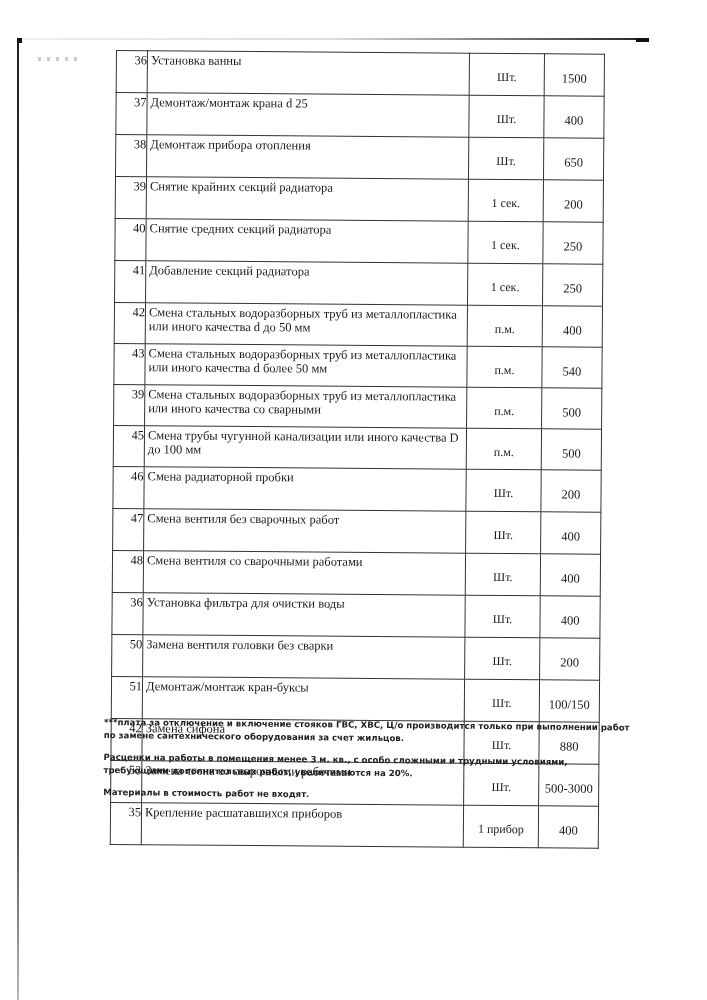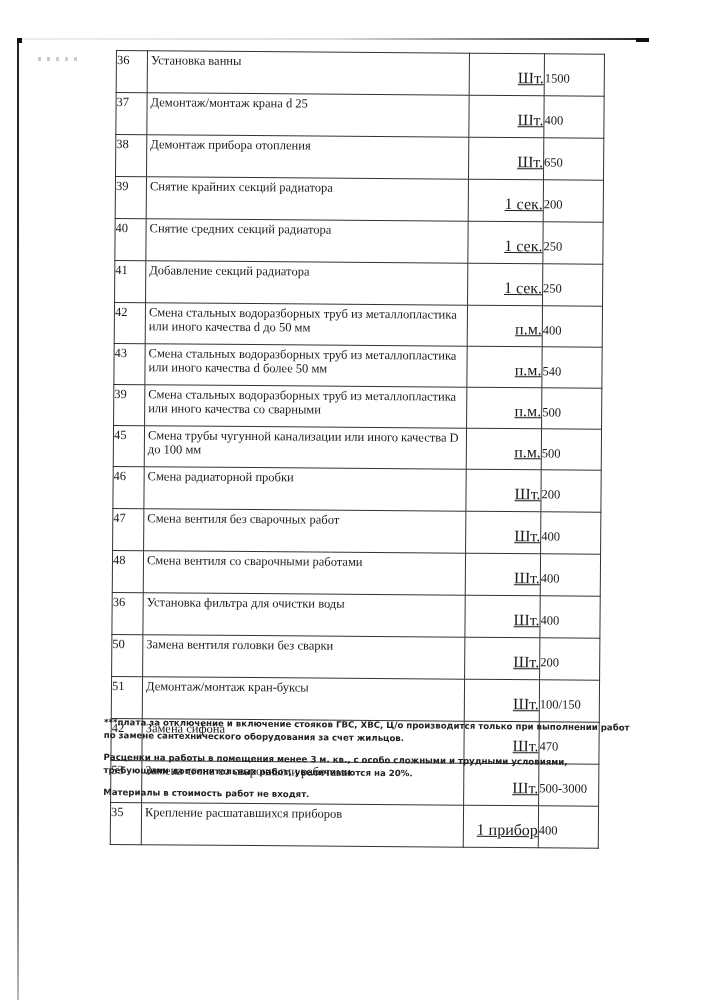--- a/index.html
+++ b/index.html
@@ -26,24 +26,24 @@
       background: repeating-linear-gradient(90deg, #ccc 0 3px, transparent 3px 9px);
     }
     table.price-table {
       position: absolute; left: 116px; top: 50px; width: 489px;
       border-collapse: collapse; font-size: 12.5px;
       transform: rotate(0.45deg); transform-origin: left top;
     }
     table.price-table td {
       border: 1px solid #333; vertical-align: top; padding: 0;
     }
-    td.num { width: 30px; text-align: left; padding-top: 2px !important; }
+    td.num { width: 30px; text-align: right; padding-top: 2px !important; }
     td.desc { width: 318px; padding: 2px 0 0 3px !important; line-height: 14px; }
-    td.unit { width: 74px; text-align: right; vertical-align: middle !important; font-size: 16px; padding-top: 6px !important; text-decoration: underline; }
-    td.price { text-align: left; vertical-align: middle !important; padding-top: 8px !important; }
+    td.unit { width: 74px; text-align: center; vertical-align: middle !important; font-size: 12px; padding-top: 6px !important; }
+    td.price { text-align: center; vertical-align: middle !important; padding-top: 8px !important; }
     tr.r1 td { height: 33px; }
     tr.r2 td { height: 32px; }
     .notes {
       position: absolute; left: 104px; top: 716px; width: 530px;
       font-family: "DejaVu Sans", sans-serif; font-weight: bold; font-size: 8.6px;
       color: #222; line-height: 13px;
       transform: rotate(0.6deg); transform-origin: left top;
     }
     .notes p { margin: 0 0 9px 0; }
   </style>
@@ -151,21 +151,21 @@
       <tr class="r1">
         <td class="num">51</td>
         <td class="desc">Демонтаж/монтаж кран-буксы</td>
         <td class="unit">Шт.</td>
         <td class="price">100/150</td>
       </tr>
       <tr class="r1">
         <td class="num">42</td>
         <td class="desc">Замена сифона</td>
         <td class="unit">Шт.</td>
-        <td class="price">470</td>
+        <td class="price">880</td>
       </tr>
       <tr class="r1">
         <td class="num">53</td>
         <td class="desc">Замена сгона со сварочными работами</td>
         <td class="unit">Шт.</td>
         <td class="price">500-3000</td>
       </tr>
       <tr class="r1">
         <td class="num">35</td>
         <td class="desc">Крепление расшатавшихся приборов</td>

